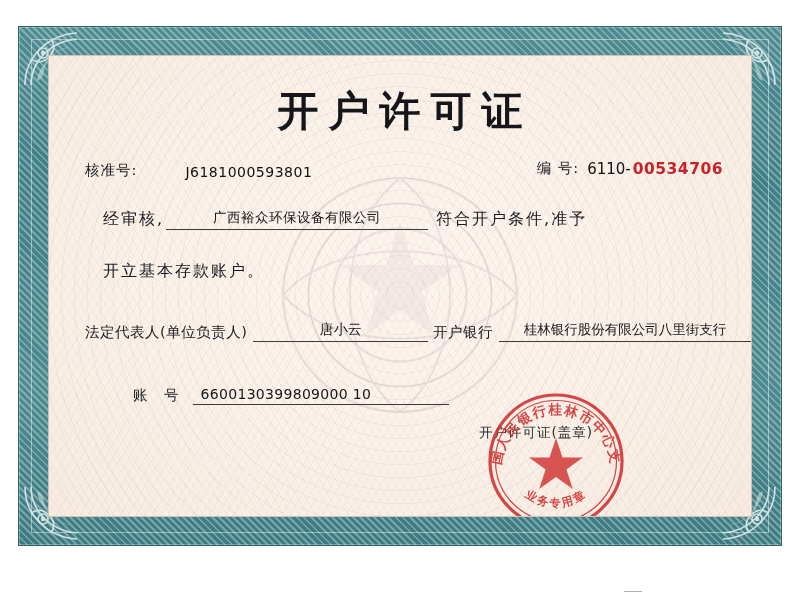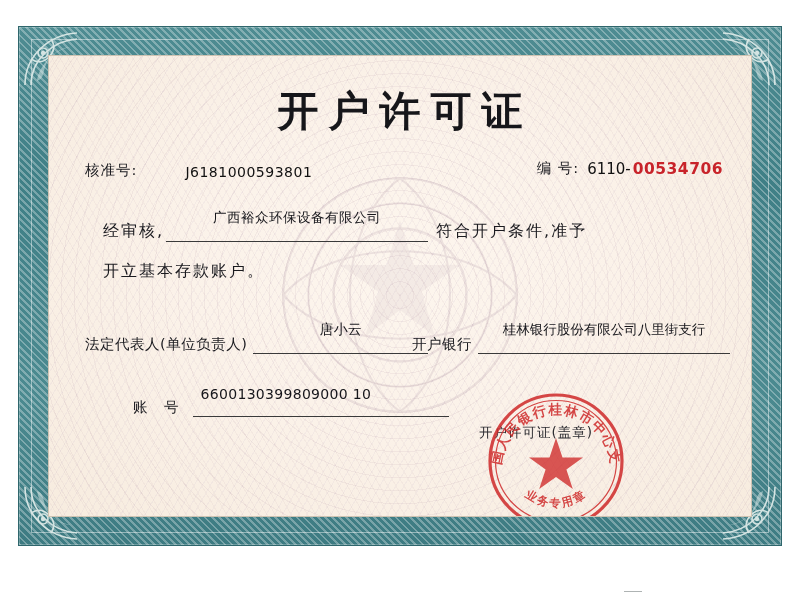--- a/index.html
+++ b/index.html
@@ -146,21 +146,21 @@
     font-size: 14px;
     white-space: nowrap;
     color: #111;
   }
 
   
   .field {
     border-bottom: 1px solid #3a3a3a;
     display: inline-block;
     text-align: center;
-    padding-bottom: 14px;
+    padding-bottom: 2px;
     font-size: 14px;
     color: #15151a;
     white-space: nowrap;
   }
 
   
   #row-approval { left: 36px; top: 105px; gap: 40px; }
   #approval-label { font-size: 14.5px; }
   #approval-value { margin-left: 8px; font-size: 14px; letter-spacing: 0.5px; }
 
@@ -188,21 +188,21 @@
 
   
   #row-body2 { left: 54px; top: 205px; }
   #body2-text { font-size: 16px; letter-spacing: 2px; }
 
   
   #row-legal { left: 36px; top: 265px; }
   #legal-label { font-size: 14.5px; letter-spacing: 0.5px; }
   #legal-field { width: 175px; margin-left: 6px; }
 
-  #row-bank { left: 363px; top: 265px; }
+  #row-bank { left: 384px; top: 265px; }
   #bank-label { font-size: 14.5px; letter-spacing: 0.5px; }
   #bank-field {
     width: 252px;
     margin-left: 6px;
     font-size: 13.5px;
   }
 
   
   #row-account { left: 36px; top: 330px; margin-left: 48px; }
   #account-label { font-size: 14.5px; letter-spacing: 6px; }

